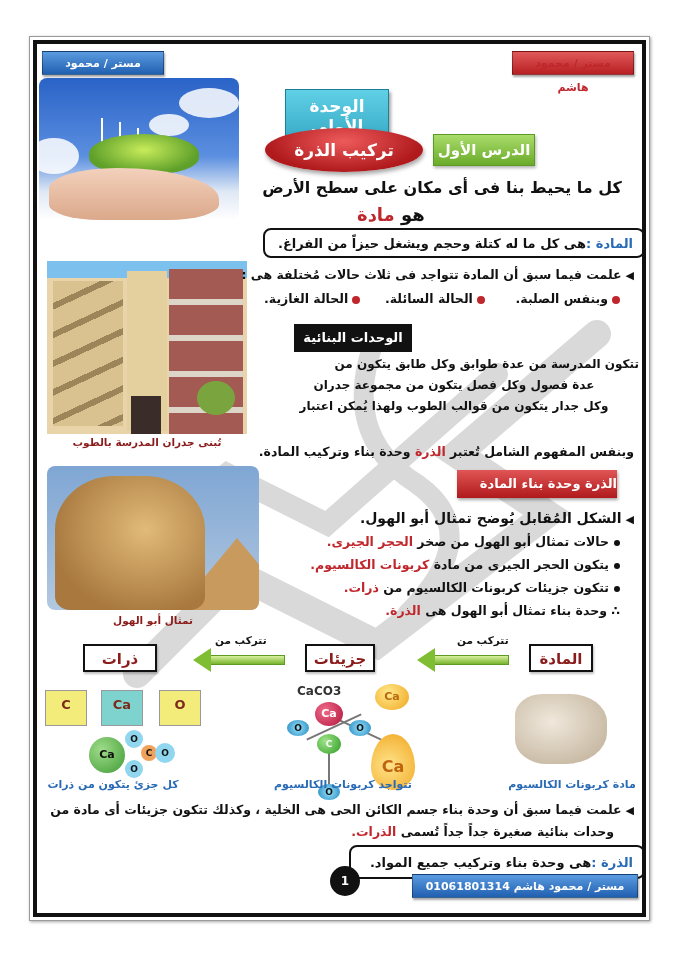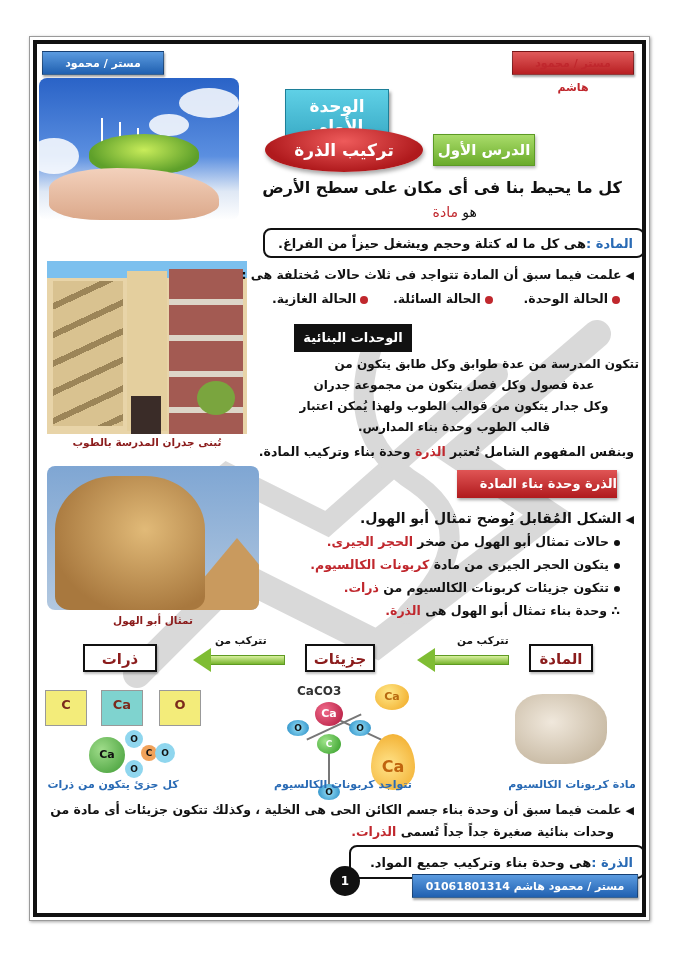--- a/index.html
+++ b/index.html
@@ -49,22 +49,22 @@
   .topic-oval {
     position: absolute; left: 228px; top: 84px; width: 158px; height: 44px;
     border-radius: 50%;
     background: radial-gradient(ellipse at 50% 30%, #ee5b5b, #b01a1d 70%);
     color: #fff; font-weight: bold; font-size: 17px; text-align: center; line-height: 44px;
     box-shadow: 1px 3px 4px rgba(0,0,0,0.35);
   }
 
   .headline { position: absolute; left: 200px; top: 134px; width: 410px; text-align: center;
     font-weight: bold; font-size: 16px; color: #111; }
-  .headline2 { position: absolute; left: 320px; top: 160px; width: 120px; text-align: right;
-    font-weight: normal; font-size: 14px; color: #111; }
+  .headline2 { position: absolute; left: 320px; top: 160px; width: 120px; text-align: left;
+    font-weight: bold; font-size: 18px; color: #111; }
   .red { color: #c0272d; }
   .blue-t { color: #2a6bb5; }
 
   .def-box {
     position: absolute; background: #fff; border: 2px solid #111; border-radius: 8px;
     font-weight: bold; font-size: 13px; color: #111; padding: 0 10px;
     display: flex; align-items: center;
   }
 
   .line { position: absolute; font-weight: bold; font-size: 12.5px; color: #111; white-space: nowrap; }
@@ -192,34 +192,33 @@
           <div class="brick"></div>
           <div class="door"></div>
           <div class="tree"></div>
     </div>
     <div class="caption" style="left:10px;top:392px;width:200px;">تُبنى جدران المدرسة بالطوب</div>
 
     <div class="line" style="right:8px;top:223px;">
       <span class="arrow-bullet">◀</span><span>علمت فيما سبق أن المادة تتواجد فى ثلاث حالات مُختلفة هى :</span>
     </div>
     <div class="line" style="right:22px;top:247px;">
-      <span><span class="dot"></span><span>الحالة الوحدة.</span></span>
+      <span><span class="dot"></span><span>وبنفس الصلبة.</span></span>
       <span style="display:inline-block;width:22px;"></span>
       <span><span class="dot"></span><span>الحالة السائلة.</span></span>
       <span style="display:inline-block;width:16px;"></span>
       <span><span class="dot"></span><span>الحالة الغازية.</span></span>
     </div>
 
     <div class="black-banner">الوحدات البنائية</div>
 
     <div class="para" style="left:232px;top:310px;width:370px;">
       <div style="text-align:right;">تتكون المدرسة من عدة طوابق وكل طابق يتكون من</div>
       <div>عدة فصول وكل فصل يتكون من مجموعة جدران</div>
       <div>وكل جدار يتكون من قوالب الطوب ولهذا يُمكن اعتبار</div>
-      <div>قالب الطوب وحدة بناء المدارس.</div>
     </div>
     <div class="line" style="right:8px;top:400px;">
       <span>وبنفس المفهوم الشامل تُعتبر </span><span class="red">الذرة</span><span> وحدة بناء وتركيب المادة.</span>
     </div>
 
     <div class="red-banner">الذرة وحدة بناء المادة</div>
 
     <div class="img img-sphinx">
       <div class="pyr"></div>
           <div class="head"></div>

